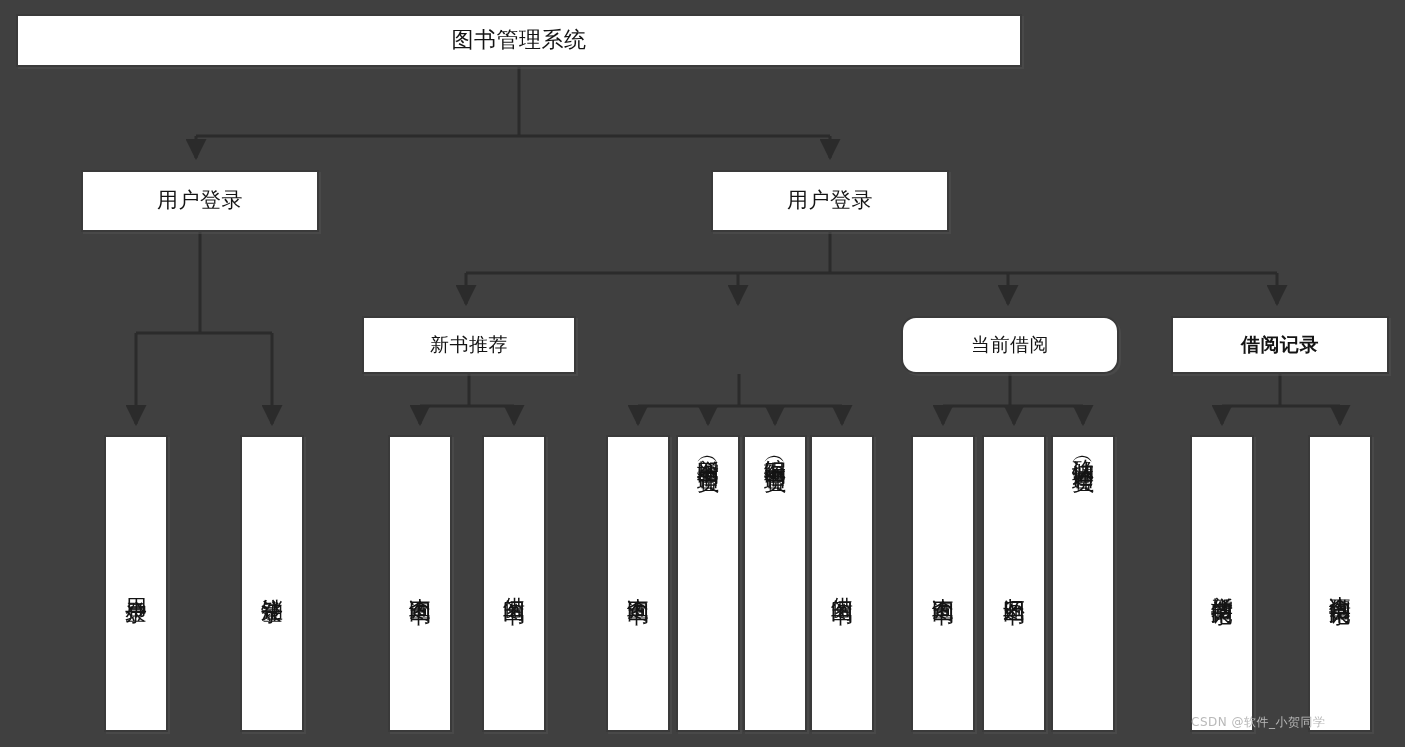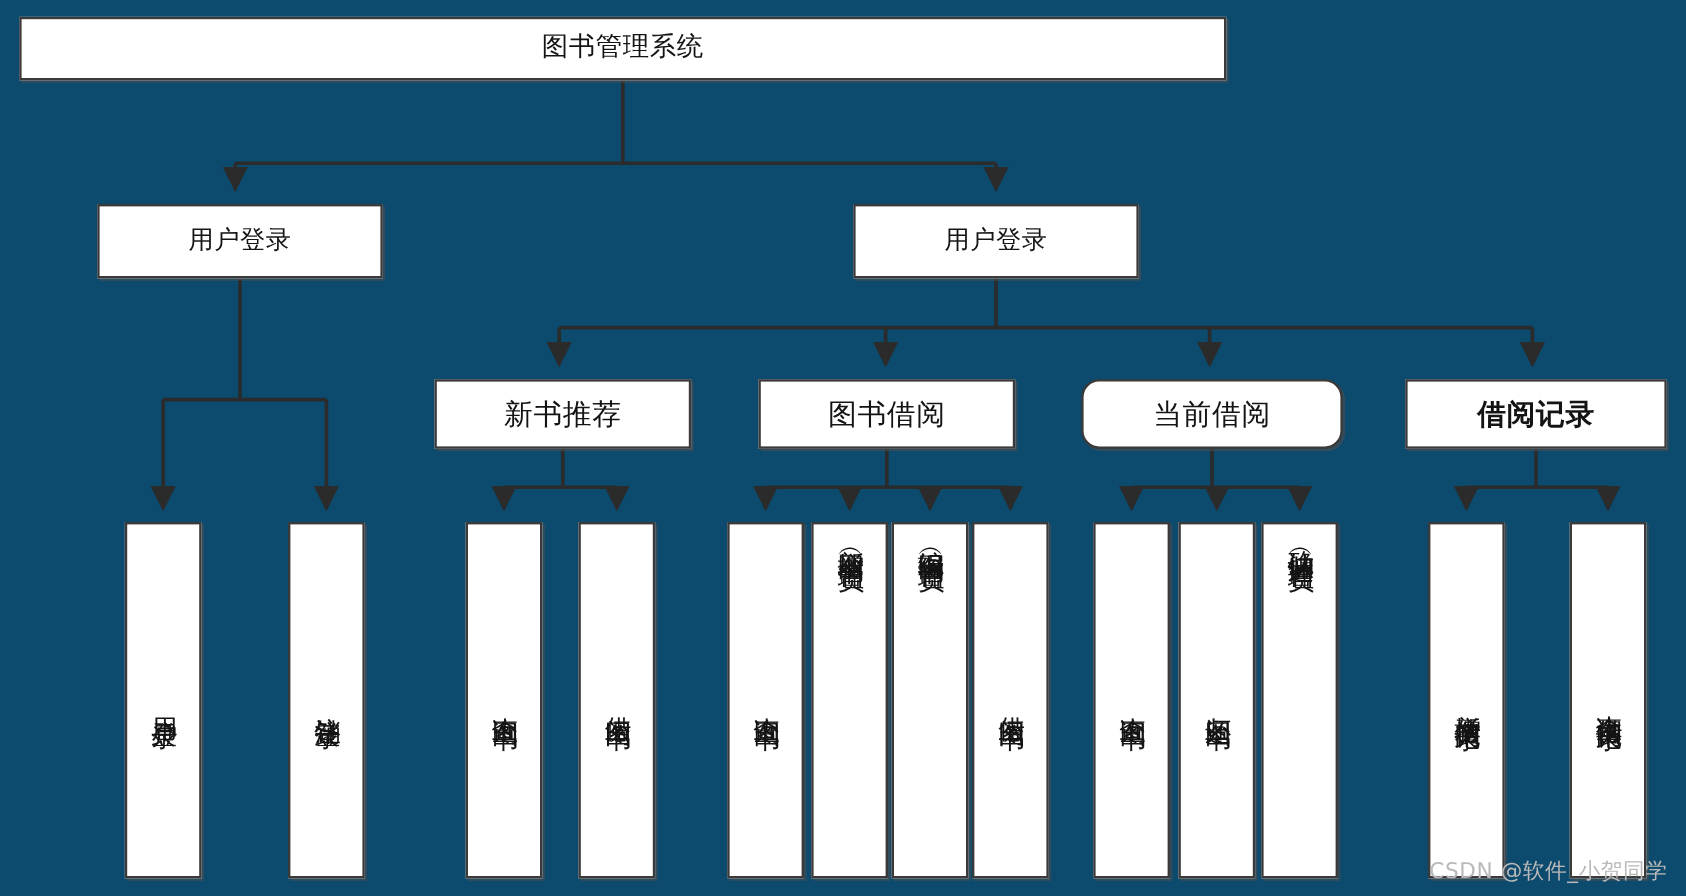--- a/index.html
+++ b/index.html
@@ -9,21 +9,21 @@
     background: #ffffff;
   }
   body {
     font-family: "DejaVu Sans", "Liberation Sans", sans-serif;
     color: #1a1a1a;
   }
   #canvas {
     position: relative;
     width: 1405px;
     height: 747px;
-    background: #0c4a6e;
+    background: #404040;
     overflow: hidden;
   }
   #edges {
     position: absolute;
     left: 0;
     top: 0;
     width: 1405px;
     height: 747px;
     pointer-events: none;
   }
@@ -41,42 +41,42 @@
   .node .label {
     font-size: 21px;
     line-height: 1.12;
     letter-spacing: 0.5px;
     color: #141414;
     text-align: center;
     white-space: nowrap;
   }
   .node.root .label { font-size: 22px; }
   .node.lvl2 .label { font-size: 21px; }
-  .node.lvl3 .label { font-size: 24px; }
+  .node.lvl3 .label { font-size: 19px; }
   .node.leaf {
     align-items: flex-start;
     justify-content: center;
     padding-top: 4px;
   }
   .node.leaf .label {
     writing-mode: vertical-rl;
     text-orientation: upright;
     font-size: 22px;
     line-height: 1.28;
     letter-spacing: 2px;
     white-space: nowrap;
     height: auto;
     max-height: 100%;
   }
   .node.leaf.centered { align-items: center; padding-top: 0; }
   .watermark {
     position: absolute;
     left: 1191px;
     top: 714px;
-    font-size: 18px;
+    font-size: 12px;
     color: #b9b9b9;
     letter-spacing: 0.5px;
     white-space: nowrap;
     z-index: 5;
   }
 </style>
 </head>
 <body>
 
 <div id="canvas">
@@ -138,23 +138,20 @@
   <div class="node lvl2" style="left:81px; top:170px; width:238px; height:62px;">
     <span class="label">用户登录</span>
   </div>
   <div class="node lvl2" style="left:711px; top:170px; width:238px; height:62px;">
     <span class="label">用户登录</span>
   </div>
 
   <div class="node lvl3" style="left:362px; top:316px; width:214px; height:58px;">
     <span class="label">新书推荐</span>
   </div>
-  <div class="node lvl3" style="left:632px; top:316px; width:214px; height:58px;">
-    <span class="label">图书借阅</span>
-  </div>
   <div class="node lvl3" style="left:901px; top:316px; width:218px; height:58px;border-radius:15px;">
     <span class="label">当前借阅</span>
   </div>
   <div class="node lvl3" style="left:1171px; top:316px; width:218px; height:58px;font-weight:bold;">
     <span class="label">借阅记录</span>
   </div>
 
   <div class="node leaf centered" style="left:104px; top:435px; width:64px; height:297px;">
     <span class="label">用户登录</span>
   </div>

